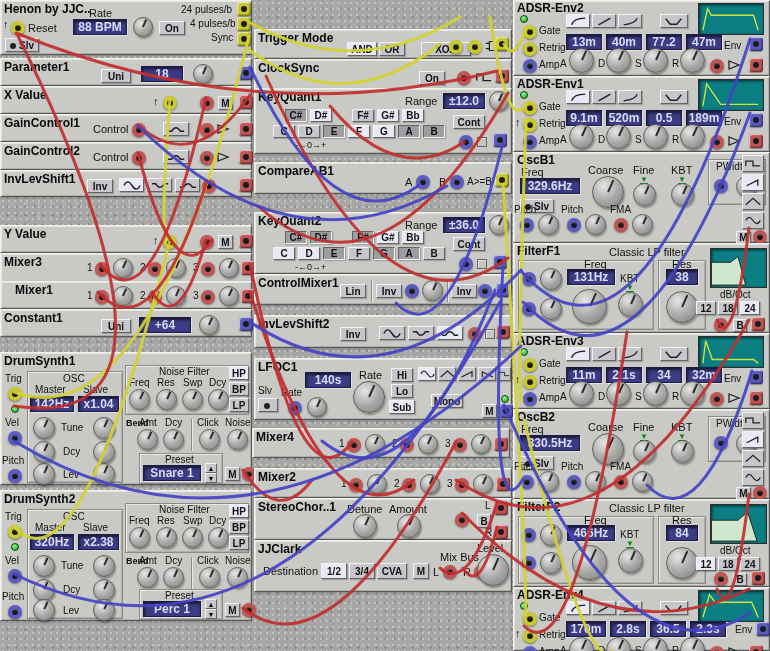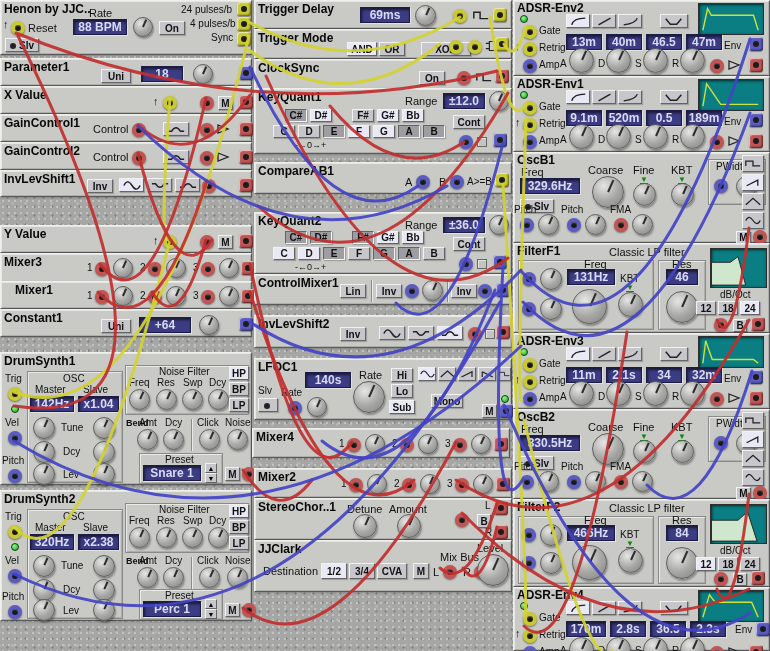--- a/index.html
+++ b/index.html
@@ -384,32 +384,20 @@
  <i class="kn" style="left:226px;top:76px;width:21px;height:21px"></i>
  <div class="box" style="left:138px;top:98px;width:84px;height:31px"></div>
  <u class="lbl s" style="left:164px;top:99px">Preset</u>
  <b class="disp" style="left:142px;top:110px;width:58px">Perc 1</b>
  <span class="spin" style="left:204px;top:108px;height:10px">▲</span>
  <span class="spin" style="left:204px;top:118px;height:10px">▼</span>
  <span class="btn" style="left:224px;top:112px;width:15px">M</span>
  <i class="pr r" style="left:241px;top:112px"></i>
 </div>
 
-<div class="m" style="left:254px;top:0;width:258px;height:29px">
- <b class="t" style="left:3px;top:1px">Trigger Delay</b>
- <b class="disp" style="left:105px;top:6px;width:50px">69ms</b>
- <i class="kn" style="left:160px;top:4px;width:21px;height:21px"></i>
- <i class="pr y" style="left:198px;top:8px"></i>
- <span class="ib" style="left:217px;top:8px">
-        <svg width="18" height="12">
-          <use href="#pulse"></use>
-        </svg>
-      </span>
- <i class="psq y" style="left:238px;top:7px"></i>
-</div>
 
 <div class="m" style="left:254px;top:29px;width:258px;height:30px">
  <b class="t" style="left:3px;top:1px">Trigger Mode</b>
  <span class="btn on" style="left:92px;top:12px;width:30px">AND</span>
  <span class="btn" style="left:124px;top:12px;width:26px">OR</span>
  <span class="btn" style="left:166px;top:12px;width:50px">XOR</span>
  <i class="pr y" style="left:194px;top:10px"></i>
  <i class="pr y" style="left:213px;top:10px"></i>
  <span class="ib" style="left:229px;top:10px">
         <svg width="18" height="12">
@@ -655,21 +643,21 @@
  <span class="btn ib" style="left:146px;top:13px;width:28px">
         <svg width="20" height="11">
           <use href="#cvee"></use>
         </svg>
       </span>
  <svg class="scope" style="left:184px;top:2px" width="66" height="32" viewBox="0 0 66 32">
         <path d="M3,28 L8,5 L12,12 H57 L62,28" fill="none" stroke="#cde23a" stroke-width="1.5"></path>
       </svg>
  <b class="disp" style="left:52px;top:33px;width:36px">13m</b>
  <b class="disp" style="left:92px;top:33px;width:36px">40m</b>
- <b class="disp" style="left:132px;top:33px;width:36px">46.5</b>
+ <b class="disp" style="left:132px;top:33px;width:36px">77.2</b>
  <b class="disp" style="left:172px;top:33px;width:36px">47m</b>
  <u class="lbl s" style="left:46px;top:57px">A</u>
  <i class="kn" style="left:55px;top:47px;width:25px;height:25px"></i>
  <u class="lbl s" style="left:84px;top:57px">D</u>
  <i class="kn" style="left:92px;top:47px;width:25px;height:25px"></i>
  <u class="lbl s" style="left:121px;top:57px">S</u>
  <i class="kn" style="left:129px;top:47px;width:25px;height:25px"></i>
  <u class="lbl s" style="left:158px;top:57px">R</u>
  <i class="kn" style="left:166px;top:47px;width:25px;height:25px"></i>
  <u class="lbl s" style="left:210px;top:39px">Env</u>
@@ -798,21 +786,21 @@
  <i class="pr b" style="left:8px;top:58px"></i>
  <i class="kn" style="left:26px;top:54px;width:22px;height:22px"></i>
  <u class="lbl" style="left:70px;top:14px">Freq</u>
  <b class="disp" style="left:53px;top:25px;width:48px">131Hz</b>
  <i class="kn" style="left:58px;top:45px;width:35px;height:35px"></i>
  <u class="lbl s" style="left:106px;top:29px">KBT</u>
  <u class="grn" style="left:112px;top:39px">▼</u>
  <i class="kn" style="left:104px;top:48px;width:25px;height:25px"></i>
  <div class="box" style="left:144px;top:16px;width:48px;height:70px"></div>
  <u class="lbl" style="left:158px;top:14px">Res</u>
- <b class="disp" style="left:152px;top:25px;width:32px">46</b>
+ <b class="disp" style="left:152px;top:25px;width:32px">38</b>
  <i class="kn" style="left:152px;top:47px;width:32px;height:32px"></i>
  <svg class="scope" style="left:196px;top:4px" width="57" height="40" viewBox="0 0 57 40">
         <path d="M0,14 H20 L28,8 L36,38 H0 z" fill="#cfe8cd" stroke="#222" stroke-width="1"></path>
       </svg>
  <u class="lbl s" style="left:206px;top:45px">dB/Oct</u>
  <span class="btn" style="left:182px;top:57px;width:20px">12</span>
  <span class="btn" style="left:204px;top:57px;width:20px">18</span>
  <span class="btn on" style="left:226px;top:57px;width:20px">24</span>
  <i class="pr r" style="left:200px;top:74px"></i>
  <span class="btn" style="left:219px;top:75px;width:14px;height:13px;line-height:12px">B</span>

